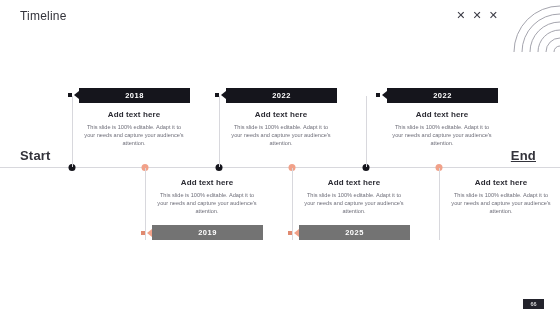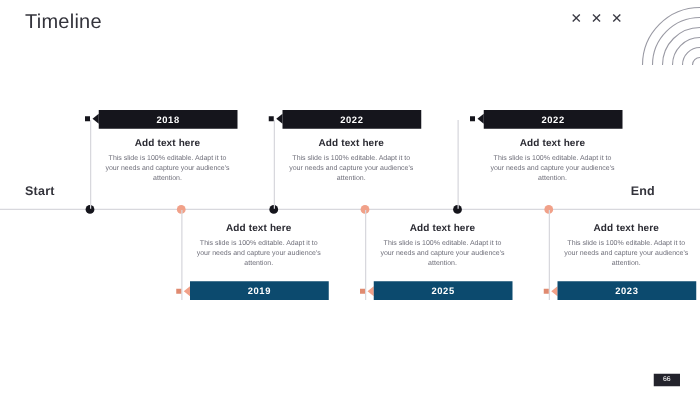--- a/index.html
+++ b/index.html
@@ -39,46 +39,46 @@
     line-height: 11px;
     color: #3b3b45;
     font-family: "Liberation Sans", sans-serif;
   }
 
   
   #page-title {
     position: absolute;
     left: 20px;
     top: 9px;
-    font-size: 16px;
+    font-size: 12px;
     font-weight: 400;
     letter-spacing: .2px;
     color: #33333b;
     text-align: right;
   }
 
   
   #axis-line {
     position: absolute;
     left: 0;
     right: 0;
     top: 167px;
     height: 1px;
     background: #d8d8dd;
   }
   .axis-label {
     position: absolute;
     top: 148px;
-    font-size: 10px;
+    font-size: 13px;
     font-weight: 700;
     color: #33333b;
     letter-spacing: .2px;
   }
   #axis-label-start { left: 20px; }
-  #axis-label-end   { right: 36px; }
+  #axis-label-end   { right: 24px; text-decoration: underline; }
 
   .axis-node {
     position: absolute;
     width: 7px;
     height: 7px;
     border-radius: 50%;
     top: 164px;
     transform: translateX(-50%);
   }
   .axis-node.dark   { background: #15151c; }
@@ -129,21 +129,21 @@
     flex: 1 1 auto;
     height: 15px;
     line-height: 15px;
     background: #15151c;
     color: #ffffff;
     font-size: 7.5px;
     font-weight: 700;
     text-align: center;
     letter-spacing: .5px;
   }
-  .badge-pill.salmon { background: #0c4a6e; }
+  .badge-pill.salmon { background: #737373; }
 
   
   .ms-heading {
     margin-top: 8px;
     font-size: 8px;
     font-weight: 700;
     text-align: center;
     color: #2b2b33;
     letter-spacing: .1px;
   }
@@ -253,21 +253,16 @@
         <span class="badge-pill">2022</span>
       </div>
       <div class="ms-heading">Add text here</div>
       <div class="ms-body">This slide is 100% editable. Adapt it to your needs and capture your audience's attention.</div>
     </div>
     <div class="axis-node salmon" style="left: 439px;"></div>
     <div class="connector down" style="left: 439px;"></div>
     <div class="milestone down" style="left: 445px;">
       <div class="ms-heading">Add text here</div>
       <div class="ms-body">This slide is 100% editable. Adapt it to your needs and capture your audience's attention.</div>
-      <div class="badge-row">
-        <span class="badge-marker salmon"></span>
-        <span class="badge-notch salmon"></span>
-        <span class="badge-pill salmon">2023</span>
-      </div>
     </div>
   </div>
 
 <div id="page-number">66</div>
 
 </body></html>

